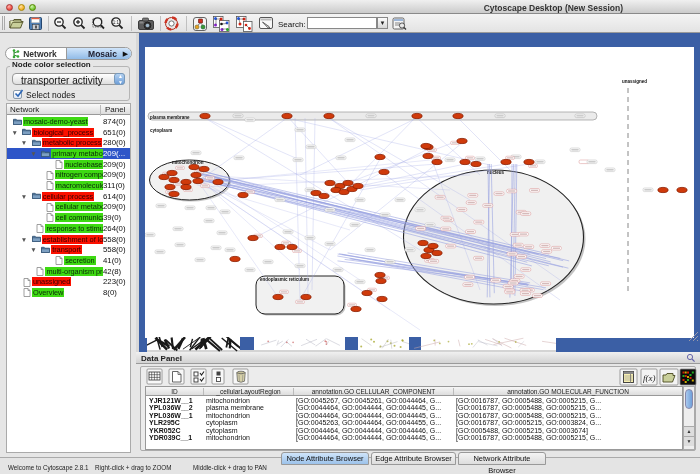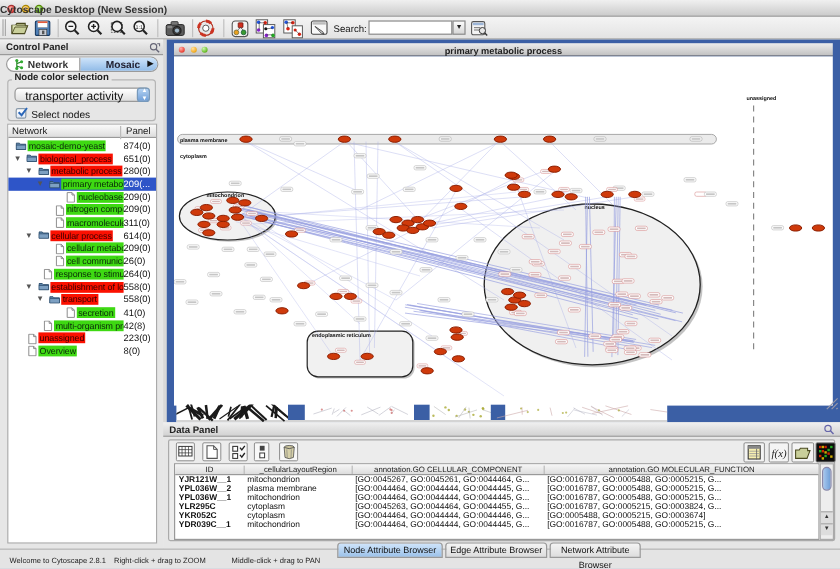--- a/index.html
+++ b/index.html
@@ -5,21 +5,21 @@
 html,body{width:700px;height:474px;overflow:hidden}
 body{font-family:"Liberation Sans",sans-serif;position:relative;background:#e8e8e8}
 .a{position:absolute}
 </style></head>
 <body>
 
 <div class="a" style="left:0;top:0;width:700px;height:14px;background:linear-gradient(#f0f0f0,#cbcbcb);border-bottom:1px solid #8a8a8a">
   <div class="a" style="left:6px;top:3.5px;width:7px;height:7px;border-radius:50%;background:radial-gradient(circle at 35% 30%,#ffb3ad,#f1564b 60%,#c33a30);border:0.5px solid #a33"></div>
   <div class="a" style="left:17.5px;top:3.5px;width:7px;height:7px;border-radius:50%;background:radial-gradient(circle at 35% 30%,#ffe2a8,#f7b52e 60%,#cd8f20);border:0.5px solid #a80"></div>
   <div class="a" style="left:29px;top:3.5px;width:7px;height:7px;border-radius:50%;background:radial-gradient(circle at 35% 30%,#d2f5b0,#7ccc38 60%,#56a32a);border:0.5px solid #580"></div>
-  <div class="a" style="left:0;top:2.5px;width:623px;text-align:left;font-size:8.5px;font-weight:bold;color:#333">Cytoscape Desktop (New Session)</div>
+  <div class="a" style="left:0;top:2.5px;width:623px;text-align:right;font-size:8.5px;font-weight:bold;color:#333">Cytoscape Desktop (New Session)</div>
 </div>
 
 <div class="a" style="left:0;top:14px;width:700px;height:19px;background:linear-gradient(#f4f4f4,#e3e3e3);border-bottom:1px solid #9a9a9a">
 <div class="a" style="left:2px;top:2px;width:1px;height:14px;background:#aaa"></div>
     <div class="a" style="left:4px;top:2px;width:1px;height:14px;background:#aaa"></div>
 <div class="a" style="left:48px;top:2px;width:1px;height:15px;background:#c0c0c0"></div>
 <div class="a" style="left:131px;top:2px;width:1px;height:15px;background:#c0c0c0"></div>
 <div class="a" style="left:160px;top:2px;width:1px;height:15px;background:#c0c0c0"></div>
 <div class="a" style="left:186px;top:2px;width:1px;height:15px;background:#c0c0c0"></div>
 <svg class="a" style="left:0;top:0" width="700" height="19" viewBox="0 0 700 19">
@@ -128,28 +128,20 @@
  <line x1="12" y1="11.5" x2="14" y2="13.5" stroke="#333" stroke-width="1.2"></line>
 </svg>
 </div>
 <div class="a" style="left:0;top:457px;width:700px;height:17px;background:#e4e4e4;border-top:1px solid #aaa">
  <div class="a" style="left:8px;top:6px;font-size:6.3px;color:#222">Welcome to Cytoscape 2.8.1</div>
  <div class="a" style="left:95px;top:6px;font-size:6.3px;color:#222">Right-click + drag to ZOOM</div>
  <div class="a" style="left:193px;top:6px;font-size:6.3px;color:#222">Middle-click + drag to PAN</div>
 
 </div>
 <div class="a" style="left:0;top:33px;width:136px;height:424px;background:#e6e6e6">
-<div class="a" style="left:0;top:0;width:136px;height:13px;background:linear-gradient(#f0f0f0,#d2d2d2);border-bottom:1px solid #9a9a9a">
- <div class="a" style="left:5px;top:2px;font-size:8px;font-weight:bold;color:#222">Control Panel</div>
- <svg class="a" style="left:124px;top:2px" width="10" height="10" viewBox="0 0 10 10">
-  <circle cx="4" cy="4" r="2.6" fill="none" stroke="#667" stroke-width="1"></circle>
-  <line x1="6" y1="6" x2="8.6" y2="8.6" stroke="#667" stroke-width="1.2"></line>
-  <path d="M7 1.5 L9 1.5 L9 3.5" fill="none" stroke="#667" stroke-width="0.9"></path>
- </svg>
-</div>
 <div class="a" style="left:5px;top:14px;width:127px;height:13px;background:#fff;border:1px solid #9a9a9a;border-radius:7px;overflow:hidden">
  <div class="a" style="left:0;top:0;width:60px;height:13px;text-align:center;font-size:8.5px;font-weight:bold;color:#333;line-height:12px;padding-left:8px">Network</div>
  <div class="a" style="left:60px;top:0;width:73px;height:13px;background:linear-gradient(#cfe4fa,#86b4e4);border-left:1px solid #9a9a9a;border-right:1px solid #9a9a9a;text-align:center;font-size:8.5px;font-weight:bold;color:#223;line-height:12px">Mosaic</div>
  <div class="a" style="left:112px;top:0;width:15px;height:13px;font-size:7px;color:#111;text-align:center;line-height:12px">▶</div>
 </div>
 <svg class="a" style="left:11px;top:16px" width="10" height="10" viewBox="0 0 10 10">
  <path d="M3 1.5 L3 8 M3 4 L7 2.5 M3 6 L7 7.5" stroke="#2a8a2a" stroke-width="1"></path>
  <circle cx="3" cy="1.5" r="1.3" fill="#33aa33"></circle>
       <circle cx="7" cy="2.5" r="1.3" fill="#33aa33"></circle>
  <circle cx="3" cy="8" r="1.3" fill="#33aa33"></circle>
@@ -231,21 +223,21 @@
         <path d="M1 0.5 L5 0.5 L7 2.5 L7 8.5 L1 8.5 Z" fill="#fff" stroke="#888" stroke-width="0.8"></path>
         <path d="M5 0.5 L5 2.5 L7 2.5" fill="none" stroke="#888" stroke-width="0.8"></path>
       </svg>
 <div class="a" style="left:47.8px;top:98.4px;font-size:7.4px;letter-spacing:-0.06px;color:#0a2a0a;background:#3ed912;white-space:nowrap;max-width:48px;overflow:hidden;padding:0 1px">cellular metabolic</div>
 <div class="a" style="left:96px;top:98.4px;font-size:7.8px;color:#111">209(0)</div>
 <svg class="a" style="left:38.8px;top:109.3px" width="8" height="9" viewBox="0 0 8 9">
         <path d="M1 0.5 L5 0.5 L7 2.5 L7 8.5 L1 8.5 Z" fill="#fff" stroke="#888" stroke-width="0.8"></path>
         <path d="M5 0.5 L5 2.5 L7 2.5" fill="none" stroke="#888" stroke-width="0.8"></path>
       </svg>
 <div class="a" style="left:47.8px;top:109.1px;font-size:7.4px;letter-spacing:-0.06px;color:#0a2a0a;background:#3ed912;white-space:nowrap;max-width:48px;overflow:hidden;padding:0 1px">cell communicatio</div>
-<div class="a" style="left:96px;top:109.1px;font-size:7.8px;color:#111">26(0)</div>
+<div class="a" style="left:96px;top:109.1px;font-size:7.8px;color:#111">39(0)</div>
 <svg class="a" style="left:29.4px;top:120.0px" width="8" height="9" viewBox="0 0 8 9">
         <path d="M1 0.5 L5 0.5 L7 2.5 L7 8.5 L1 8.5 Z" fill="#fff" stroke="#888" stroke-width="0.8"></path>
         <path d="M5 0.5 L5 2.5 L7 2.5" fill="none" stroke="#888" stroke-width="0.8"></path>
       </svg>
 <div class="a" style="left:38.4px;top:119.8px;font-size:7.4px;letter-spacing:-0.06px;color:#0a2a0a;background:#3ed912;white-space:nowrap;max-width:58px;overflow:hidden;padding:0 1px">response to stimul</div>
 <div class="a" style="left:96px;top:119.8px;font-size:7.8px;color:#111">264(0)</div>
 <div class="a" style="left:13.8px;top:131.5px;font-size:6.5px;color:#555">▼</div>
 <svg class="a" style="left:24.8px;top:131.2px" width="9" height="7" viewBox="0 0 9 7">
         <path d="M0.5 1.3 L3.2 1.3 4 2.2 8.5 2.2 8.5 6.5 0.5 6.5 Z" fill="#6088ae" stroke="#2e4e6e" stroke-width="0.8"></path>
         <rect x="0.5" y="2.9" width="8" height="3.6" fill="#7da0c2" stroke="#2e4e6e" stroke-width="0.6"></rect>
@@ -280,26 +272,20 @@
 <svg class="a" style="left:16.0px;top:184.2px" width="8" height="9" viewBox="0 0 8 9">
         <path d="M1 0.5 L5 0.5 L7 2.5 L7 8.5 L1 8.5 Z" fill="#fff" stroke="#888" stroke-width="0.8"></path>
         <path d="M5 0.5 L5 2.5 L7 2.5" fill="none" stroke="#888" stroke-width="0.8"></path>
       </svg>
 <div class="a" style="left:25.0px;top:184.0px;font-size:7.4px;letter-spacing:-0.06px;color:#0a2a0a;background:#3ed912;white-space:nowrap;max-width:71px;overflow:hidden;padding:0 1px">Overview</div>
 <div class="a" style="left:96px;top:184.0px;font-size:7.8px;color:#111">8(0)</div>
 </div>
 </div>
 <div class="a" style="left:136px;top:33px;width:564px;height:319px;background:#d8d8d8">
 <div class="a" style="left:3px;top:0px;width:561px;height:319px;background:#3b5fa5">
-<div class="a" style="left:6px;top:3px;width:549px;height:11px;background:linear-gradient(#ececec,#c2c2c2);border-bottom:1px solid #888">
- <div class="a" style="left:4px;top:3px;width:5px;height:5px;border-radius:50%;background:radial-gradient(circle at 35% 30%,#ffb3ad,#ee4b3e 60%,#b33)"></div>
- <div class="a" style="left:13.5px;top:3px;width:5px;height:5px;border-radius:50%;background:radial-gradient(circle at 35% 30%,#ffe2a8,#f5b02a 60%,#b80)"></div>
- <div class="a" style="left:23px;top:3px;width:5px;height:5px;border-radius:50%;background:radial-gradient(circle at 35% 30%,#d2f5b0,#6ec432 60%,#571)"></div>
- <div class="a" style="left:0;top:1.5px;width:549px;text-align:center;font-size:7.7px;font-weight:bold;color:#222">primary metabolic process</div>
-</div>
 <div class="a" style="left:6px;top:14px;width:549px;height:291px;background:#fff;overflow:hidden" id="canvas">
 <svg width="549" height="291" viewBox="0 0 549 291" style="position:absolute;left:0;top:0">
 <rect x="3" y="65" width="449" height="8" rx="4" fill="#ebebeb" stroke="#999" stroke-width="0.7"></rect>
 <rect x="88" y="67" width="10" height="3.6" rx="1.5" fill="#f8f8f8" stroke="#aaa" stroke-width="0.5"></rect>
 <rect x="89.4" y="68.1" width="7.2" height="1.4" fill="#999" opacity="0.5"></rect>
 <rect x="221" y="67" width="10" height="3.6" rx="1.5" fill="#f8f8f8" stroke="#aaa" stroke-width="0.5"></rect>
 <rect x="222.4" y="68.1" width="7.2" height="1.4" fill="#999" opacity="0.5"></rect>
 <rect x="350" y="67" width="10" height="3.6" rx="1.5" fill="#f8f8f8" stroke="#aaa" stroke-width="0.5"></rect>
 <rect x="351.4" y="68.1" width="7.2" height="1.4" fill="#999" opacity="0.5"></rect>
 <rect x="430" y="67" width="10" height="3.6" rx="1.5" fill="#f8f8f8" stroke="#aaa" stroke-width="0.5"></rect>
@@ -901,13 +887,13 @@
 </div>
 <div class="a" style="left:0;top:0;width:564px;height:12px;background:linear-gradient(#f0f0f0,#d2d2d2);border-bottom:1px solid #9a9a9a">
  <div class="a" style="left:5px;top:2px;font-size:8px;font-weight:bold;color:#222">Data Panel</div>
  <svg class="a" style="left:550px;top:1px" width="10" height="10" viewBox="0 0 10 10">
   <circle cx="4" cy="4" r="2.6" fill="none" stroke="#66a" stroke-width="1"></circle>
   <line x1="6" y1="6" x2="8.6" y2="8.6" stroke="#66a" stroke-width="1.2"></line>
  </svg>
 </div>
 <div class="a" style="left:145px;top:100px;width:88px;height:13px;background:linear-gradient(#cfe4fa,#9cc2ea);border:1px solid #999;border-radius:3px 3px 0 0;text-align:center;font-size:7.5px;color:#111;line-height:12px">Node Attribute Browser</div>
 <div class="a" style="left:235px;top:100px;width:85px;height:13px;background:linear-gradient(#f4f4f4,#ddd);border:1px solid #999;border-radius:3px 3px 0 0;text-align:center;font-size:7.5px;color:#111;line-height:12px">Edge Attribute Browser</div>
-<div class="a" style="left:322px;top:100px;width:76px;height:13px;background:linear-gradient(#f4f4f4,#ddd);border:1px solid #999;border-radius:3px 3px 0 0;text-align:center;font-size:7.5px;color:#111;line-height:12px">Network Attribute Browser</div>
+<div class="a" style="left:322px;top:100px;width:88px;height:13px;background:linear-gradient(#f4f4f4,#ddd);border:1px solid #999;border-radius:3px 3px 0 0;text-align:center;font-size:7.5px;color:#111;line-height:12px">Network Attribute Browser</div>
 </div>
 </body></html>

